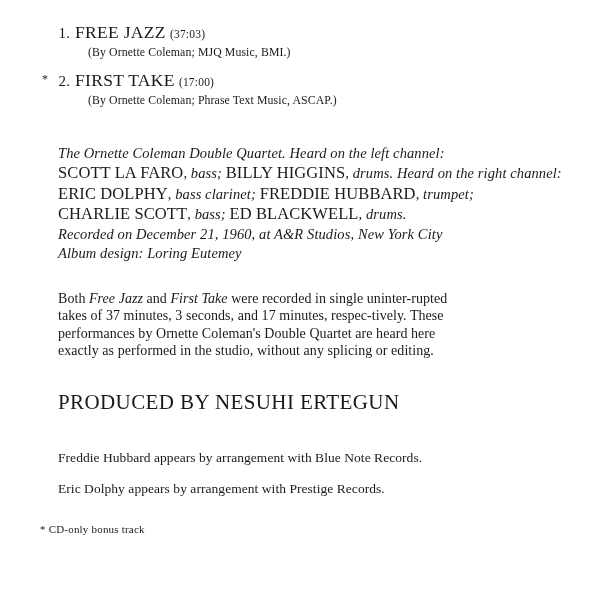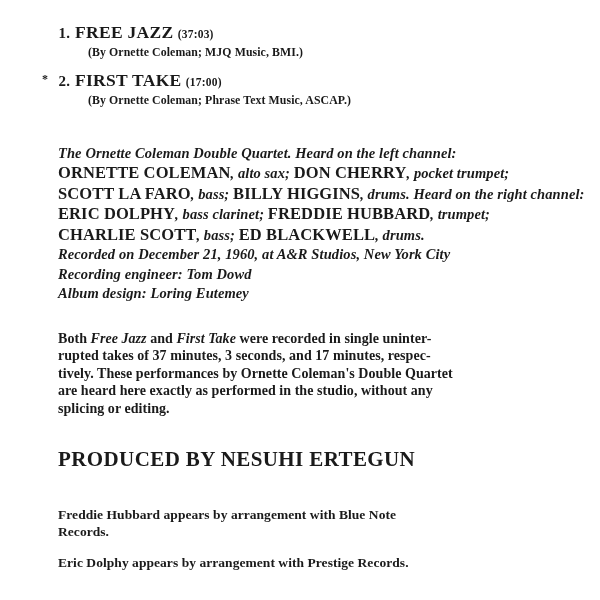--- a/index.html
+++ b/index.html
@@ -13,21 +13,20 @@
     font-family: "Liberation Serif", serif;
     color: #1a1a1a;
     overflow: hidden;
   }
   .page {
     position: relative;
     width: 600px;
     height: 600px;
     box-sizing: border-box;
     padding: 22px 40px 0 52px;
-    font-weight: bold;
   }
 
   
   .tracklist {
     margin: 0;
     padding: 0;
     list-style: none;
   }
   .track {
     position: relative;
@@ -159,38 +158,34 @@
         <span class="track-num">2.</span><span class="track-title">FIRST TAKE</span> <span class="track-time">(17:00)</span>
       </div>
       <div class="track-credit">(By Ornette Coleman; Phrase Text Music, ASCAP.)</div>
     </li>
 
   </ul>
 
   <div class="personnel">
     <div class="lead">The Ornette Coleman Double Quartet. Heard on the left channel:</div>
 
-    <div class="pers-line">
-      <span class="name">ORNETTE COLEMAN</span><span class="role">, alto sax; </span><span class="name">DON CHERRY</span><span class="role">, pocket trumpet;</span>
-    </div>
 
     <div class="pers-line">
       <span class="name">SCOTT LA FARO</span><span class="role">, bass; </span><span class="name">BILLY HIGGINS</span><span class="role">, drums. Heard on the right channel:</span>
     </div>
 
     <div class="pers-line">
       <span class="name">ERIC DOLPHY</span><span class="role">, bass clarinet; </span><span class="name">FREDDIE HUBBARD</span><span class="role">, trumpet;</span>
     </div>
 
     <div class="pers-line">
       <span class="name">CHARLIE SCOTT</span><span class="role">, bass; </span><span class="name">ED BLACKWELL</span><span class="role">, drums.</span>
     </div>
 
     <div class="pers-note">Recorded on December 21, 1960, at A&amp;R Studios, New York City</div>
-    <div class="pers-note">Recording engineer: Tom Dowd</div>
     <div class="pers-note">Album design: Loring Eutemey</div>
   </div>
 
   <div class="notes">
     <p><span>Both </span><em>Free Jazz</em><span> and </span><em>First Take</em><span> were recorded in single uninter-rupted takes of 37 minutes, 3 seconds, and 17 minutes, respec-tively. These performances by Ornette Coleman's Double Quartet are heard here exactly as performed in the studio, without any splicing or editing.</span></p>
   </div>
 
   <div class="producer">PRODUCED BY NESUHI ERTEGUN</div>
 
   <div class="courtesy">

